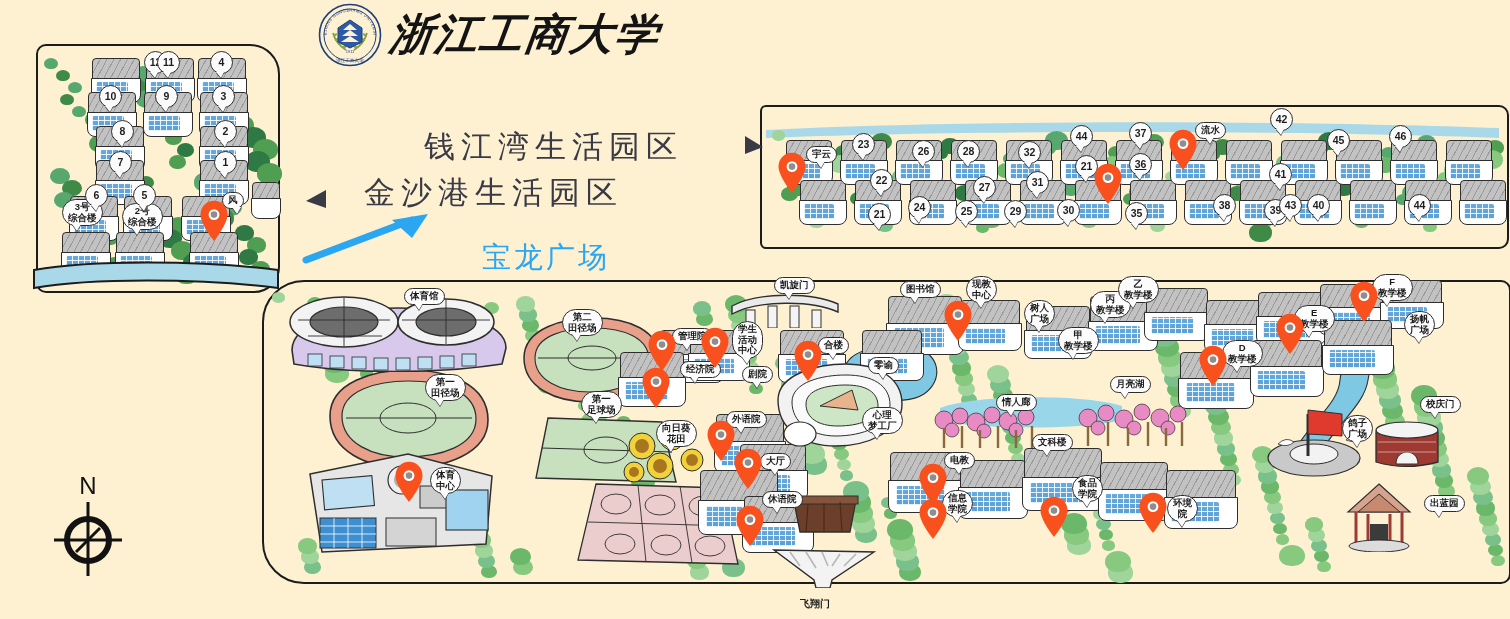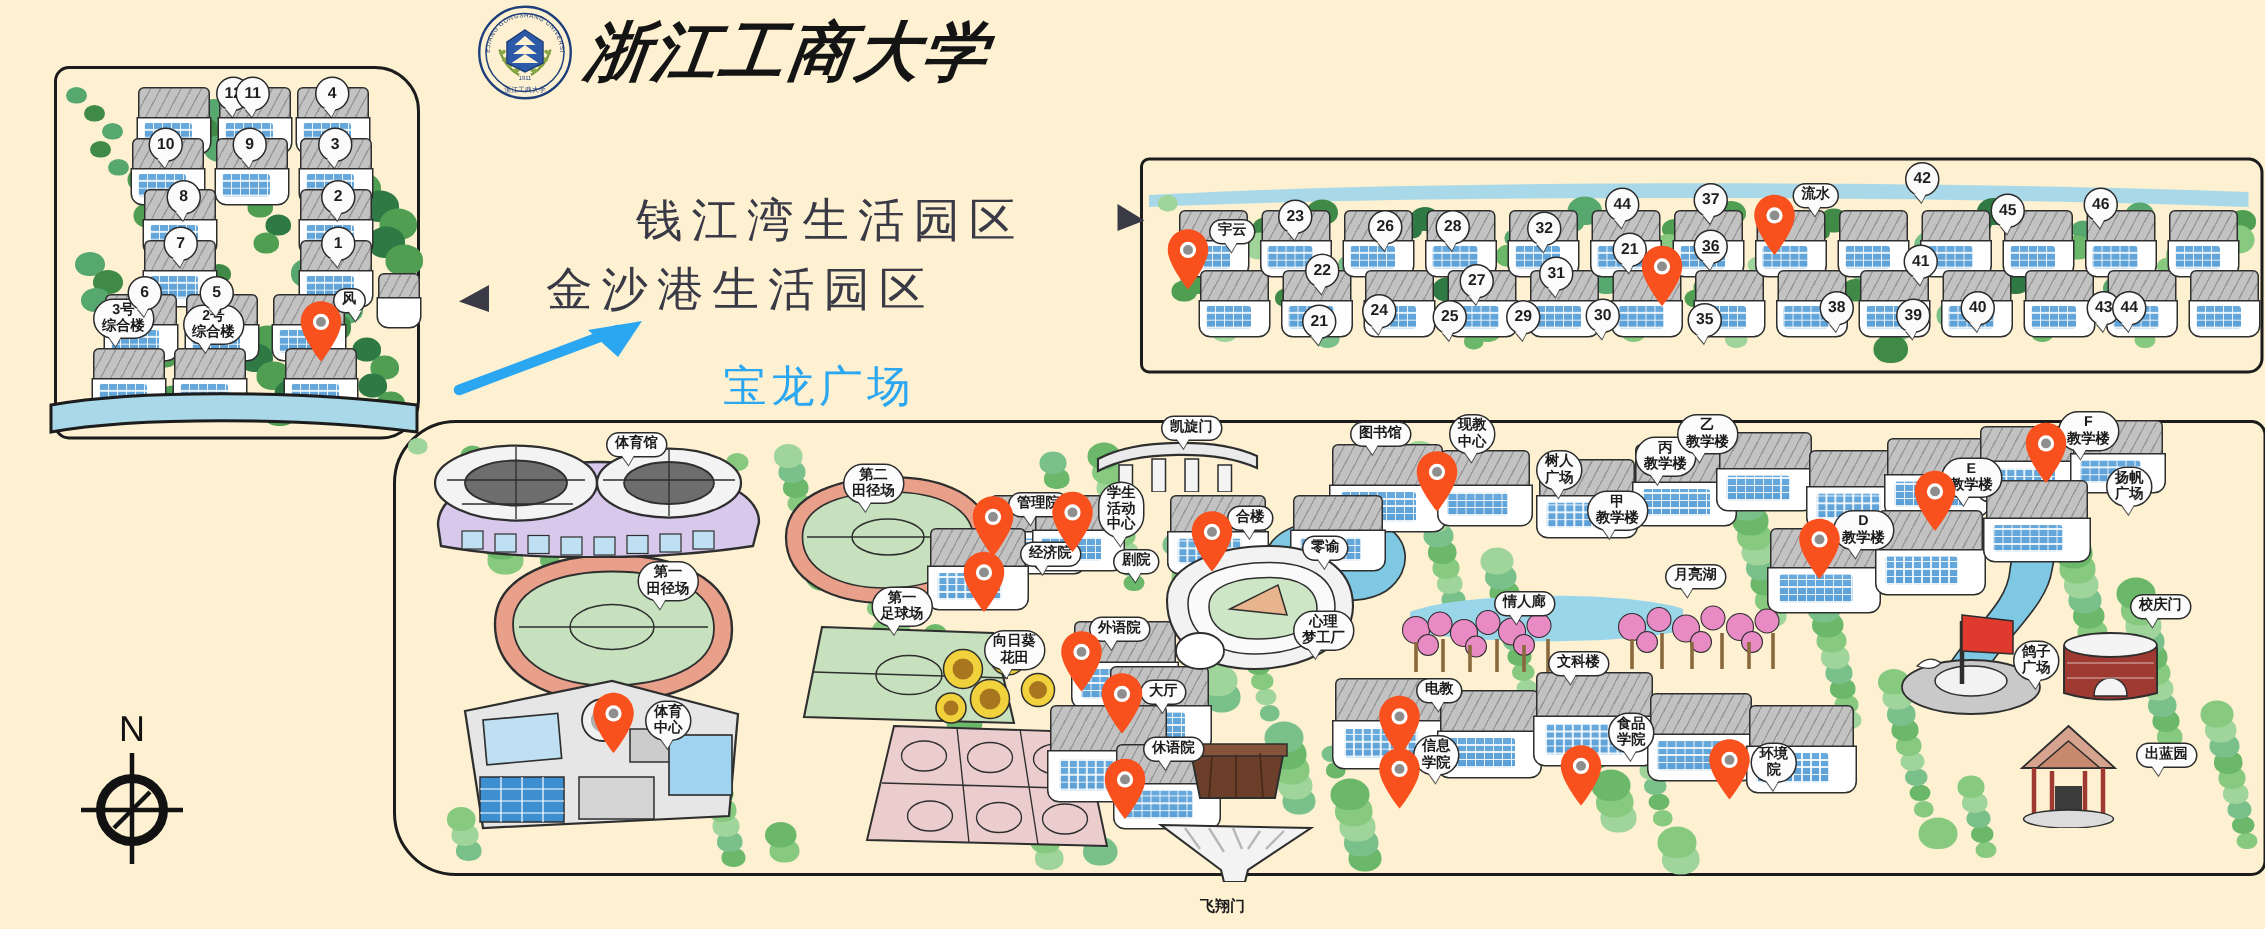--- a/index.html
+++ b/index.html
@@ -1009,21 +1009,21 @@
       <div class="numbubble" style="left:1269px;top:163px;">41</div>
       <div class="numbubble" style="left:868px;top:203px;">21</div>
       <div class="numbubble" style="left:908px;top:196px;">24</div>
       <div class="numbubble" style="left:955px;top:200px;">25</div>
       <div class="numbubble" style="left:1004px;top:200px;">29</div>
       <div class="numbubble" style="left:1057px;top:199px;">30</div>
       <div class="numbubble" style="left:1125px;top:202px;">35</div>
       <div class="numbubble" style="left:1213px;top:194px;">38</div>
       <div class="numbubble" style="left:1264px;top:199px;">39</div>
       <div class="numbubble" style="left:1307px;top:194px;">40</div>
-      <div class="numbubble" style="left:1391px;top:194px;">43</div>
+      <div class="numbubble" style="left:1279px;top:194px;">43</div>
       <div class="numbubble" style="left:1408px;top:194px;">44</div>
       <div class="lblbubble" style="left:62px;top:199px;">3号
 综合楼</div>
       <div class="lblbubble" style="left:122px;top:203px;">2号
 综合楼</div>
       <div class="lblbubble" style="left:222px;top:192px;">风</div>
       <div class="lblbubble" style="left:806px;top:146px;">宇云</div>
       <div class="lblbubble" style="left:1195px;top:122px;">流水</div>
       <div class="lblbubble" style="left:404px;top:288px;">体育馆</div>
       <div class="lblbubble" style="left:562px;top:309px;">第二
@@ -1073,21 +1073,21 @@
 院</div>
       <div class="lblbubble" style="left:1222px;top:340px;">D
 教学楼</div>
       <div class="lblbubble" style="left:1294px;top:305px;">E
 教学楼</div>
       <div class="lblbubble" style="left:1372px;top:274px;">F
 教学楼</div>
       <div class="lblbubble" style="left:1404px;top:311px;">扬帆
 广场</div>
       <div class="lblbubble" style="left:1420px;top:396px;">校庆门</div>
-      <div class="lblbubble" style="left:1342px;top:415px;margin-top:12px;">鸽子
+      <div class="lblbubble" style="left:1342px;top:415px;">鸽子
 广场</div>
       <div class="lblbubble" style="left:1424px;top:495px;">出蓝园</div>
       <div class="lbl-plain" style="left:800px;top:597px;">飞翔门</div>
     </div>
   <div id="pins-layer">
       <div class="pin" style="left:199px;top:200px;">
         <svg viewBox="0 0 30 42">
           <path d="M15 41 C15 41 28.5 24.5 28.5 14.6 C28.5 6.6 22.5 0.8 15 0.8 C7.5 0.8 1.5 6.6 1.5 14.6 C1.5 24.5 15 41 15 41 Z" fill="#f9511d"></path>
           <circle cx="15" cy="14.6" r="5.4" fill="#ffffff"></circle>
           <circle cx="15" cy="14.6" r="3.3" fill="#8e8e8e"></circle>

